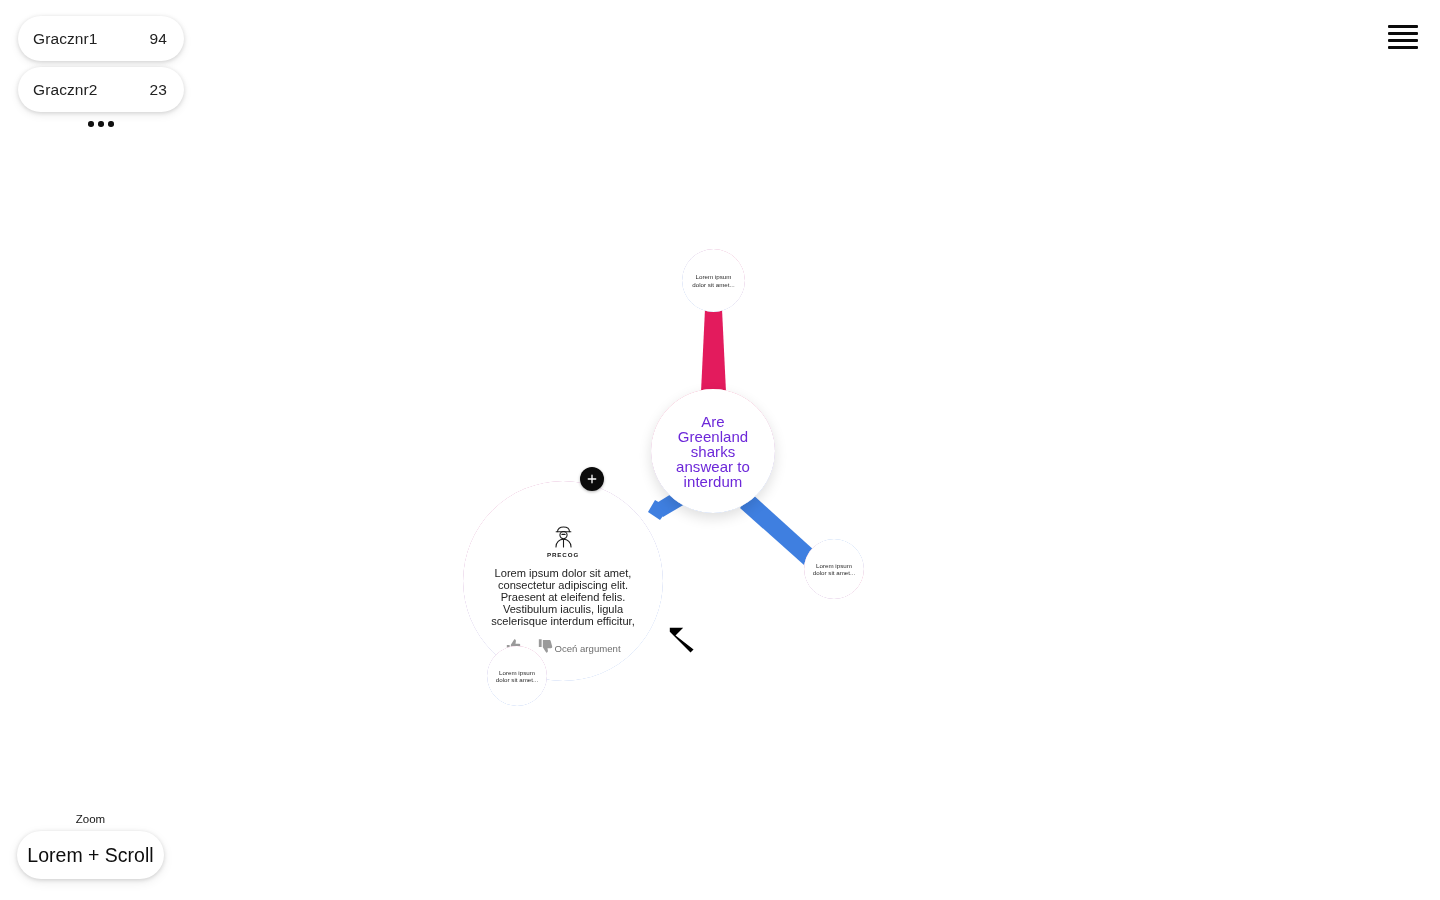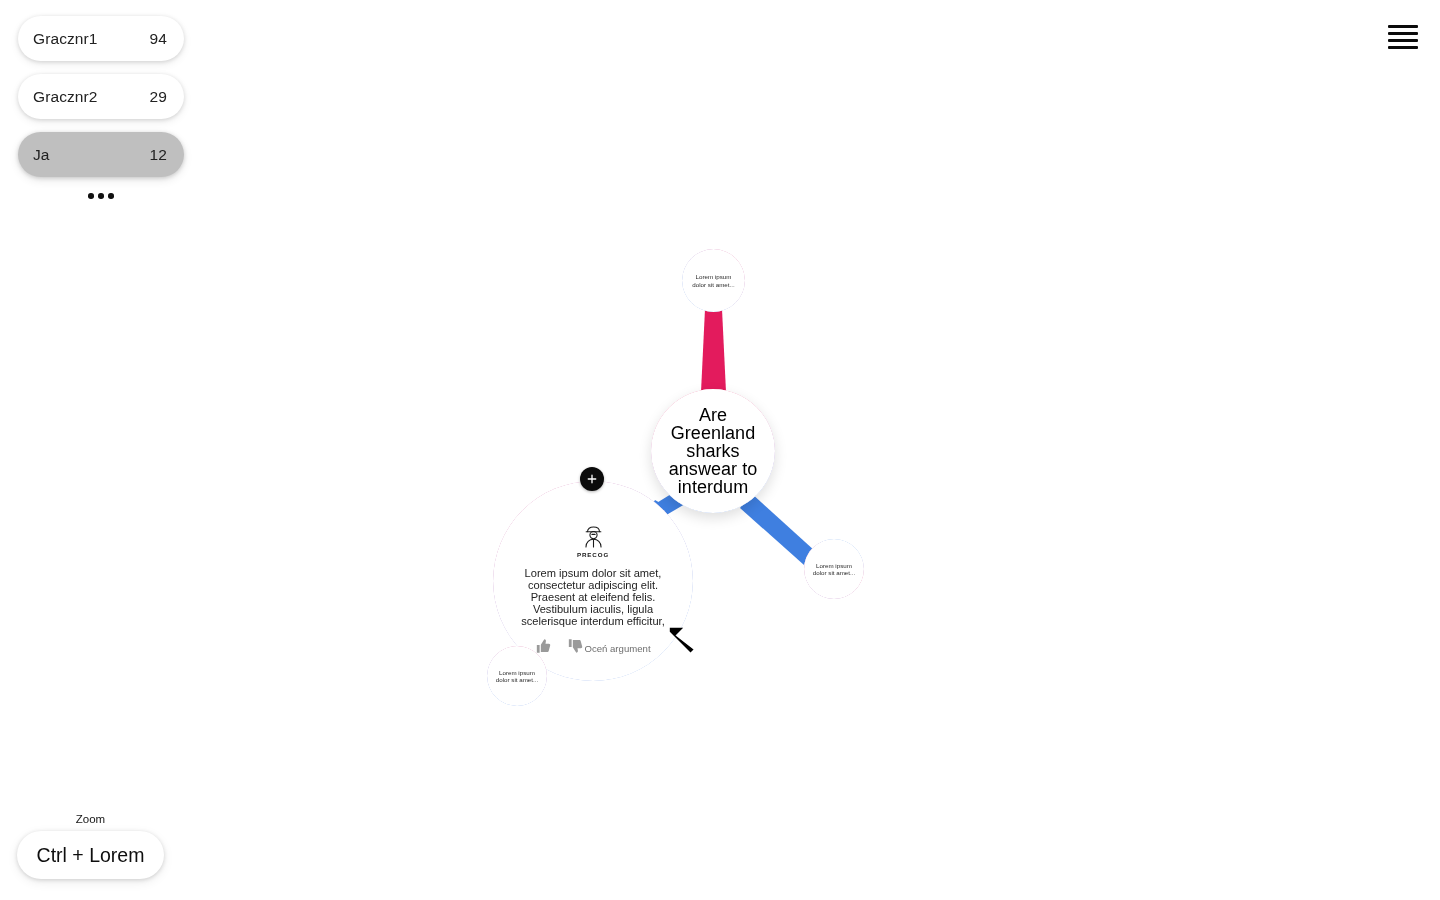--- a/index.html
+++ b/index.html
@@ -18,21 +18,21 @@
     background: #ffffff;
   }
 
   
   #scoreboard {
     position: absolute;
     left: 18px; top: 16px;
     width: 166px;
     display: flex;
     flex-direction: column;
-    gap: 13px;
+    gap: 6px;
     z-index: 30;
   }
   .score-row {
     position: relative;
     height: 45px;
     border-radius: 24px;
     background: #ffffff;
     box-shadow: 0 1px 4px rgba(0,0,0,0.14), 0 3px 10px rgba(0,0,0,0.07);
     display: flex;
     align-items: center;
@@ -171,31 +171,31 @@
   #node-thesis {
     left: 651px; top: 389px;
     width: 124px; height: 124px;
     box-shadow: 0 5px 13px rgba(0,0,0,0.13);
   }
   #node-thesis .ring {
     padding: 3.4px;
     background: linear-gradient(170deg, #e31b5d 0%, #d62068 22%, #8e3a9e 55%, #4b6fd4 78%, #3f7fe0 100%);
   }
   #thesis-text {
-    font-size: 18px;
+    font-size: 15px;
     line-height: 1.0;
-    color: #000000;
+    color: #6d28d9;
     padding: 0 13px;
     letter-spacing: 0.05px;
   }
   #thesis-text span { display: block; }
 
   
   #node-argument {
-    left: 493px; top: 481px;
+    left: 463px; top: 481px;
     width: 200px; height: 200px;
   }
   #node-argument .ring {
     padding: 2.6px;
     background: linear-gradient(145deg, #d6206a 0%, #b42a84 18%, #7a44ae 40%, #4b6fd4 68%, #3f87e8 100%);
   }
   #argument-avatar {
     margin-top: 17px;
     width: 21px; height: 23px;
     color: #1b1b1b;
@@ -300,25 +300,21 @@
 
 <div id="app">
 
   <div id="scoreboard">
     <div class="score-row">
       <span class="score-name">Gracznr1</span>
       <span class="score-value">94</span>
     </div>
     <div class="score-row">
       <span class="score-name">Gracznr2</span>
-      <span class="score-value">29</span>
-    </div>
-    <div class="score-row is-self">
-      <span class="score-name">Ja</span>
-      <span class="score-value">12</span>
+      <span class="score-value">23</span>
     </div>
     <div id="score-more">
       <i></i>
       <i></i>
       <i></i>
     </div>
   </div>
 
   <div id="menu-button">
     <span></span>
@@ -411,21 +407,21 @@
       <div class="ring"></div>
       <div class="node-inner">
         <div class="leaf-text">Lorem ipsum dolor sit amet...</div>
       </div>
     </div>
 
   </div>
 
   <div id="zoom-hint">
     <div id="zoom-hint-label">Zoom</div>
-    <div id="zoom-hint-pill">Ctrl + Lorem</div>
+    <div id="zoom-hint-pill">Lorem + Scroll</div>
   </div>
 
   <div id="cursor">
     <svg viewBox="0 0 26 28">
       <path d="M22.5 25.5 L2.5 5.5 L2.5 2.5 L13.5 2.5 L6.5 9.5 L24.5 23.5 Z" fill="#000000" stroke="#000000" stroke-width="1.4" stroke-linejoin="miter"></path>
     </svg>
   </div>
 
 </div>
 

